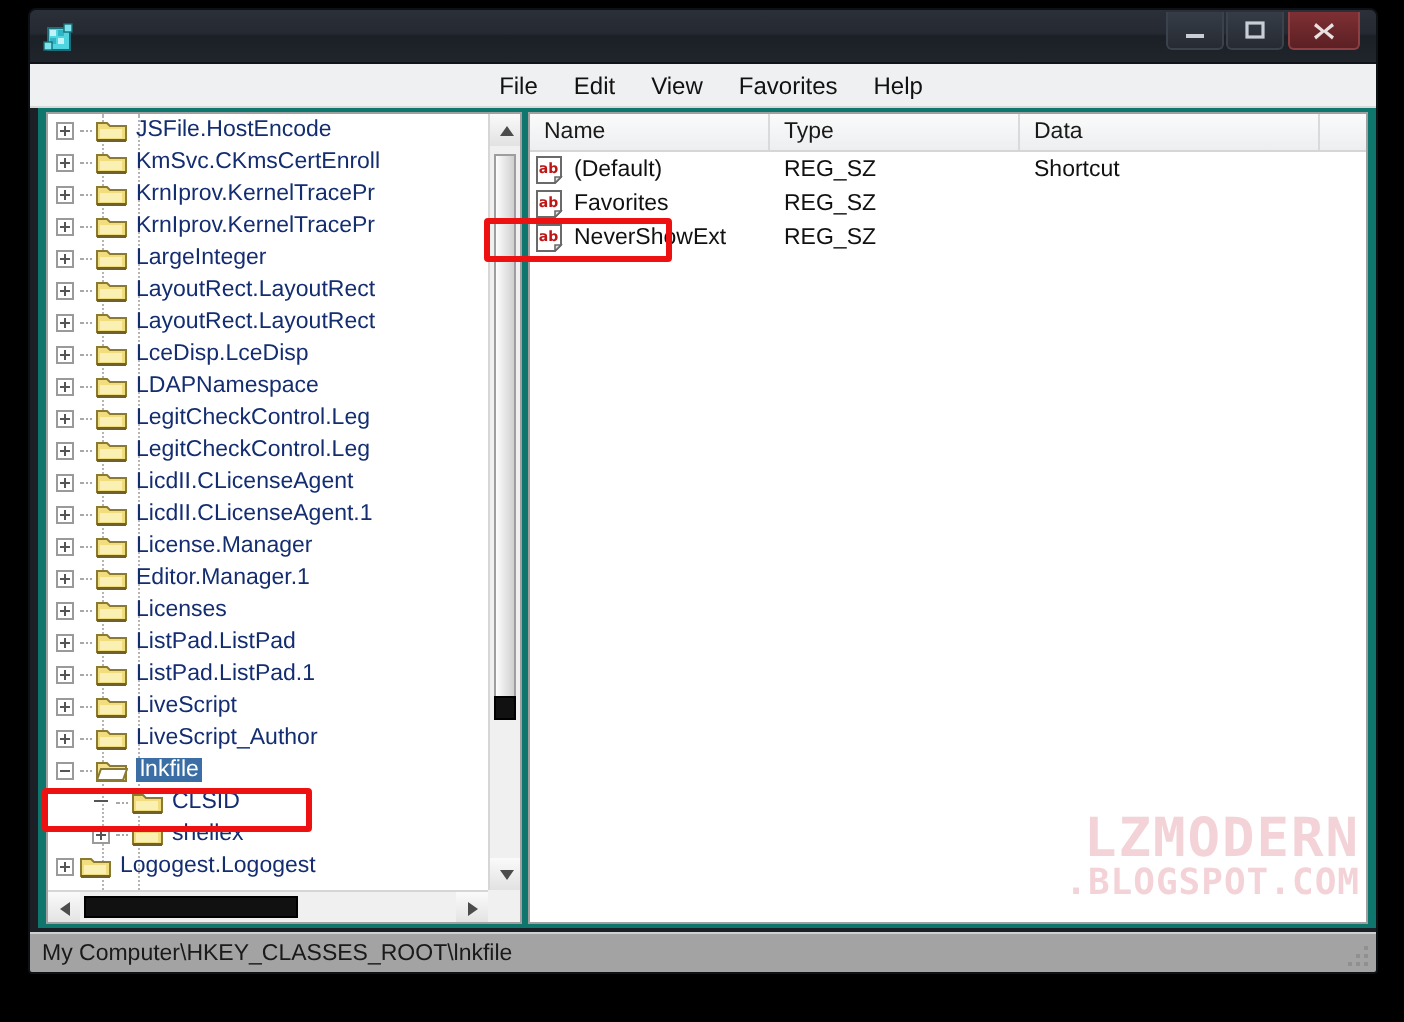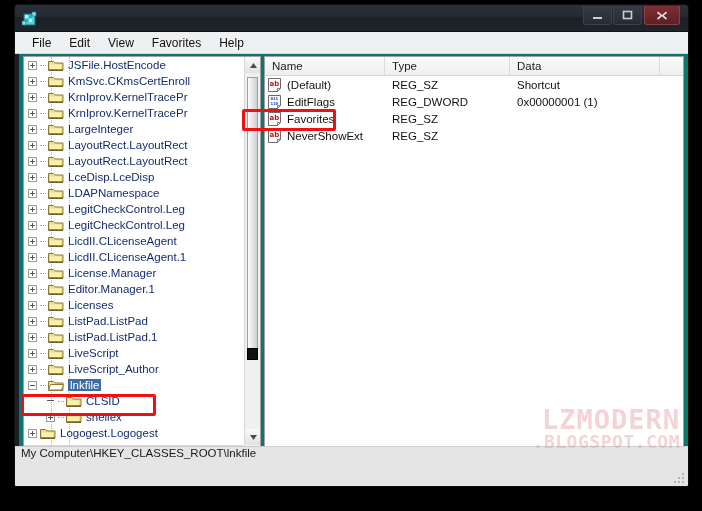--- a/index.html
+++ b/index.html
@@ -63,20 +63,21 @@
   }
   .glyph { display:block; }
 
   
   #menubar {
     height: 22px;
     background: #eff0f1;
     border-bottom: 1px solid #d6d8da;
     display: flex; align-items: center;
     padding-left: 8px;
+    justify-content: center;
   }
   .menu-item {
     font-size: 12px;
     color: #111;
     padding: 2px 9px;
     cursor: default;
   }
 
   
   #body {
@@ -238,24 +239,24 @@
   .val-icon {
     width: 15px; height: 14px;
     margin-right: 4px;
     flex: 0 0 auto;
   }
 
   
   #statusbar {
     position: absolute;
     left: 0; right: 0; bottom: 0;
-    height: 40px;
-    background: #e5e5e5;
+    height: 20px;
+    background: #a3a3a3;
     border-top: 1px solid #cfcfcf;
-    display: flex; 
+    display: flex; align-items: center;
     padding-left: 6px;
   }
   #status-text {
     font-size: 11.5px;
     color: #1a1a1a;
   }
   #grip {
     position:absolute; right:3px; bottom:2px;
     width:12px; height:12px;
     opacity:0.45;
@@ -711,33 +712,20 @@
               <span>(Default)</span>
             </div>
             <div class="cell t">REG_SZ</div>
             <div class="cell d">Shortcut</div>
           </div>
           <div class="list-row">
             <div class="cell n">
               <span class="val-icon"><svg width="15" height="14" viewBox="0 0 15 14">
                   <path d="M0.5 0.5 h12 v10 l-3 3 h-9 z" fill="#ffffff" stroke="#6a6a6a" stroke-width="1"></path>
                   <path d="M12.5 10.5 l-3 3 v-3 z" fill="#e4e4e4" stroke="#6a6a6a" stroke-width="0.8"></path>
-                  <text x="6.3" y="5.3" font-family="DejaVu Sans Mono, monospace" font-size="4.3" fill="#1a3fbe" text-anchor="middle" font-weight="bold">011</text>
-                  <text x="6.3" y="9.6" font-family="DejaVu Sans Mono, monospace" font-size="4.3" fill="#1a3fbe" text-anchor="middle" font-weight="bold">110</text>
-                </svg></span>
-              <span>EditFlags</span>
-            </div>
-            <div class="cell t">REG_DWORD</div>
-            <div class="cell d">0x00000001 (1)</div>
-          </div>
-          <div class="list-row">
-            <div class="cell n">
-              <span class="val-icon"><svg width="15" height="14" viewBox="0 0 15 14">
-                  <path d="M0.5 0.5 h12 v10 l-3 3 h-9 z" fill="#ffffff" stroke="#6a6a6a" stroke-width="1"></path>
-                  <path d="M12.5 10.5 l-3 3 v-3 z" fill="#e4e4e4" stroke="#6a6a6a" stroke-width="0.8"></path>
                   <text x="6.3" y="8.4" font-family="DejaVu Sans, sans-serif" font-size="7" fill="#c01515" text-anchor="middle" font-weight="bold">ab</text>
                 </svg></span>
               <span>Favorites</span>
             </div>
             <div class="cell t">REG_SZ</div>
             <div class="cell d"></div>
           </div>
           <div class="list-row">
             <div class="cell n">
               <span class="val-icon"><svg width="15" height="14" viewBox="0 0 15 14">

